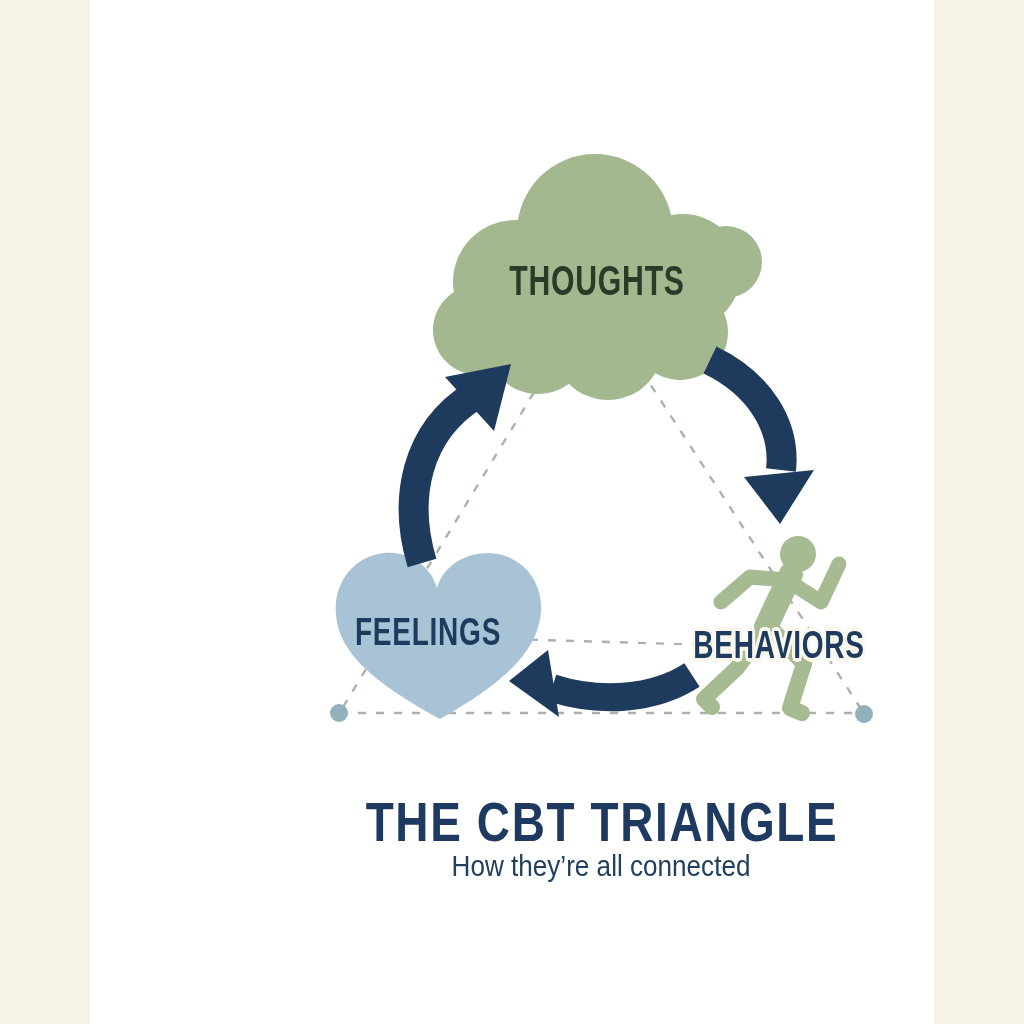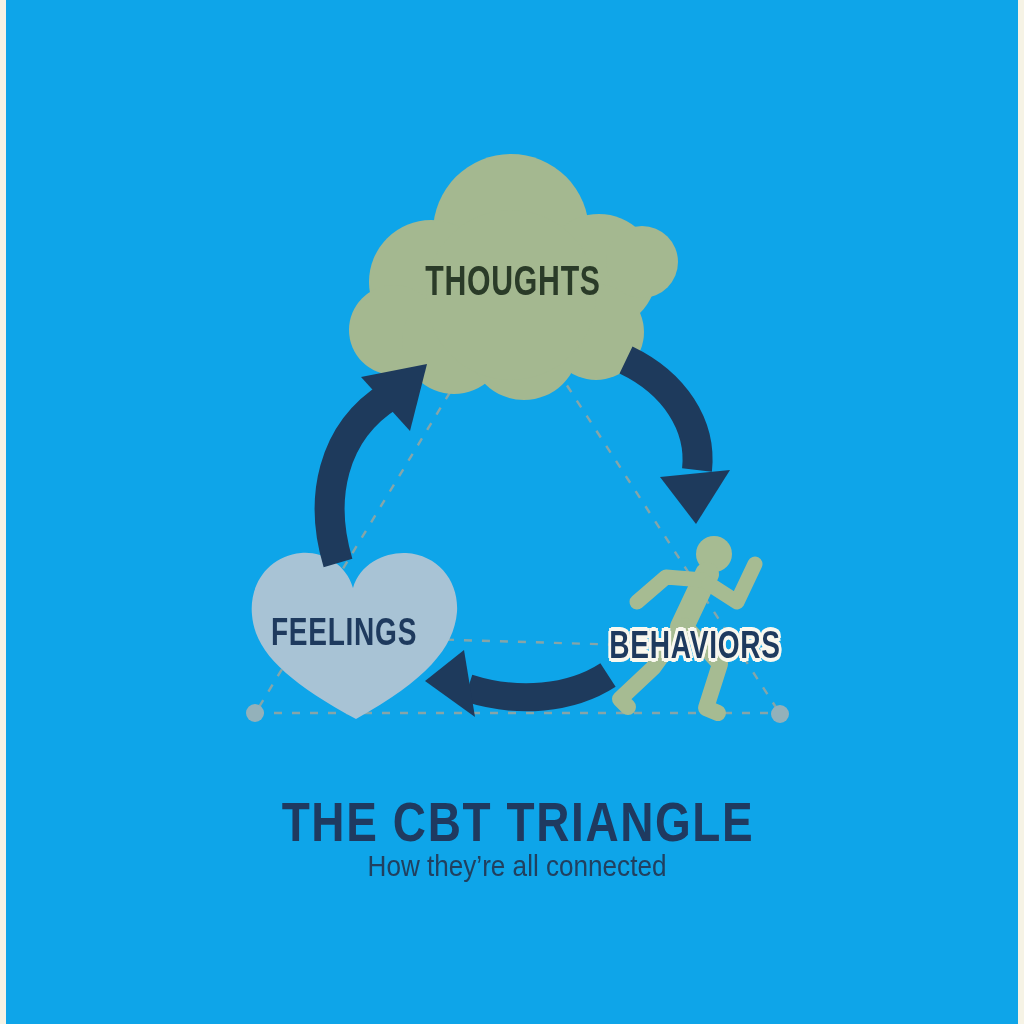--- a/index.html
+++ b/index.html
@@ -3,24 +3,24 @@
 <meta charset="utf-8">
 <style>
   html, body {
     margin: 0;
     padding: 0;
     background: #f6f3e5;
     font-family: "Liberation Sans", sans-serif;
   }
   .canvas {
     position: relative;
-    width: 1012px;
+    width: 844px;
     height: 1024px;
     margin: 0 auto;
-    background: #0ea5e9;
+    background: #ffffff;
     overflow: hidden;
   }
   .canvas svg {
     position: absolute;
     left: 0;
     top: 0;
   }
   .label {
     position: absolute;
     white-space: nowrap;

